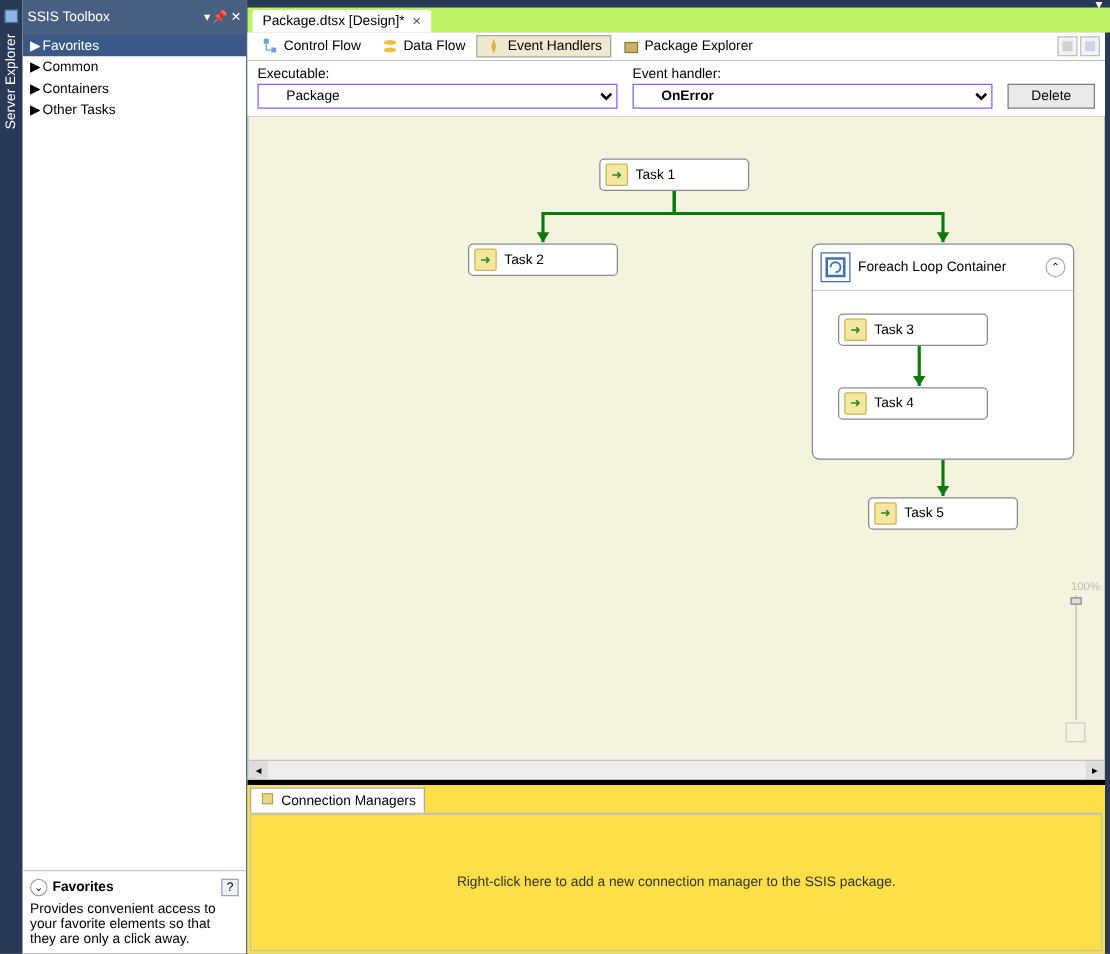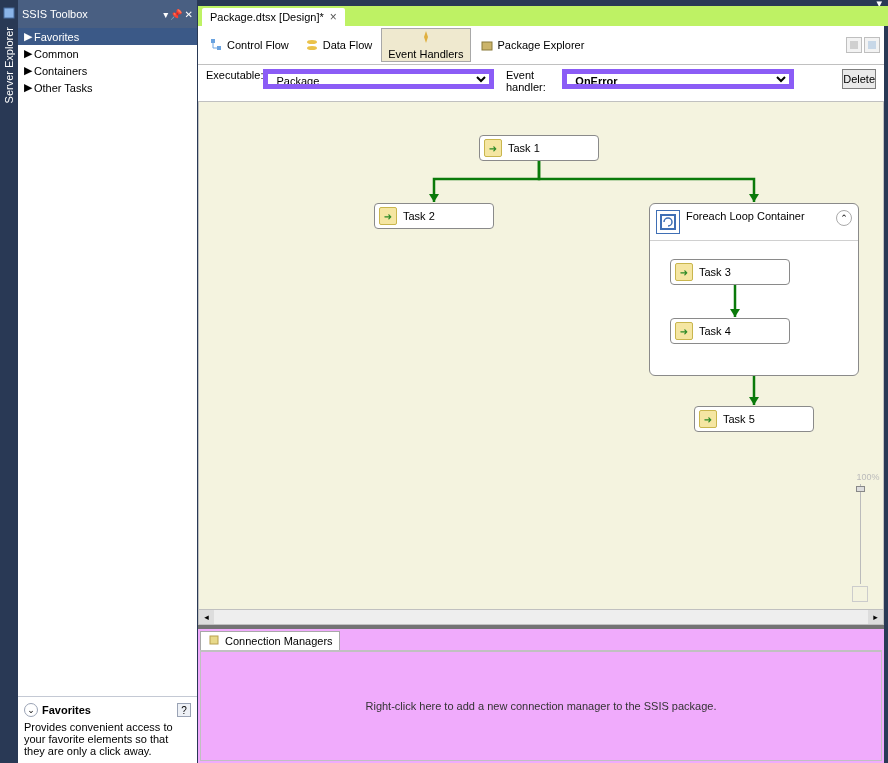--- a/index.html
+++ b/index.html
@@ -30,62 +30,62 @@
 .main { flex:1; display:flex; flex-direction:column; background:#293955; }
 .topbar { height:6px; background:#293955; display:flex; justify-content:flex-end; align-items:center; color:#fff; padding-right:6px; font-size:10px;}
 .doc-tabs { display:flex; background:#bef264; height:20px; align-items:flex-end; }
 .doc-tab { background:#fff; padding:2px 8px; display:flex; align-items:center; gap:6px; border-top-left-radius:2px; border-top-right-radius:2px; height:18px; margin-left:4px;}
 .doc-tab .close { color:#555; cursor:pointer; font-size:12px; line-height:1;}
 .doc-body { flex:1; background:#fff; display:flex; flex-direction:column; margin:0 4px 0 0; }
 
 
 .designer-tabs { display:flex; align-items:center; padding:2px 4px; gap:2px; border-bottom:1px solid #c0c0c0; background:#fff; }
 .designer-tab { display:flex; align-items:center; gap:4px; padding:1px 6px; border:1px solid transparent; cursor:pointer; }
-.designer-tab.active { border:1px solid #a8a8a8; background:#efe9cf;flex-direction:column; }
+.designer-tab.active { border:1px solid #a8a8a8; background:#efe9cf; }
 .designer-tab .ticon { width:14px; height:14px; }
 .designer-right-icons { margin-left:auto; display:flex; gap:2px; }
 .designer-right-icons .ricon { width:16px; height:16px; border:1px solid #bfbfbf; background:#f3f3f3; cursor:pointer; display:flex; align-items:center; justify-content:center; }
 
 
 .selectors { display:flex; gap:12px; padding:4px 8px 6px 8px; background:#fff; }
-.sel-col { flex:1; display:flex; flex-direction:row; }
+.sel-col { flex:1; display:flex; flex-direction:column; }
 .sel-col.del { flex:0 0 70px; justify-content:flex-end; }
 .sel-col label { margin-bottom:2px; }
-.sel-col select { width:100%; height:20px; border:5px solid #8b5cf6; background:#fff; font-size:11px; padding-left:4px;}
+.sel-col select { width:100%; height:20px; border:1px solid #8b5cf6; background:#fff; font-size:11px; padding-left:18px;}
 .btn { height:20px; border:1px solid #7f7f7f; background:#eaeaea; cursor:pointer; }
 
 
 .canvas-wrap { flex:1; position:relative; background:#f4f3df; border:1px solid #c0c0c0; overflow:auto; }
 .canvas { position:relative; width:100%; height:100%; }
 .scrollbar-h { position:absolute; bottom:0; left:0; right:0; height:15px; background:#eee; border-top:1px solid #c0c0c0; display:flex; align-items:center; justify-content:space-between; }
 .scrollbar-h .sbbtn { width:15px; height:15px; background:#ddd; display:flex; align-items:center; justify-content:center; font-size:9px; }
 
 
 .task { position:absolute; background:#fff; border:1px solid #8a8a8a; border-radius:4px; display:flex; align-items:center; padding:3px 10px 3px 4px; gap:6px; min-width:120px; height:26px;}
 .task .ticon { width:18px; height:18px; background:#f5e6a2; border:1px solid #c9b64e; border-radius:2px; display:flex; align-items:center; justify-content:center;}
 .task .tarrow { font-size:10px; color:#2e8b28;}
 .container-node { position:absolute; background:#fff; border:1px solid #8a8a8a; border-radius:6px; }
-.container-node .chdr { display:flex; gap:6px; padding:6px; }
+.container-node .chdr { display:flex; align-items:center; gap:6px; padding:6px; }
 .container-node .cicon { width:24px; height:24px; border:1px solid #3f6fb5; display:flex; align-items:center; justify-content:center;}
 .container-node .expand { margin-left:auto; width:16px; height:16px; border:1px solid #aaa; border-radius:50%; display:flex; align-items:center; justify-content:center; font-size:9px;}
 .container-node .cbody { border-top:1px solid #d0d0d0; position:relative; }
 
 svg.flow { position:absolute; top:0; left:0; pointer-events:none; }
 .arrow-line { stroke:#0a7a0a; stroke-width:2.5; fill:none; }
 .arrow-head { fill:#0a7a0a; }
 
 
 .zoom { position:absolute; right:8px; top:370px; width:30px; display:flex; flex-direction:column; align-items:center; gap:2px; color:#bbb; }
 .zoom .zlabel { font-size:9px;margin-left:16px; }
 .zoom .ztrack { width:1px; height:100px; background:#bbb; position:relative;}
 .zoom .zthumb { position:absolute; left:-4px; top:2px; width:9px; height:6px; background:#ddd; border:1px solid #888;}
 .zoom .zbox { width:16px; height:16px; border:1px solid #ccc; }
 
 
-.connmgr-wrap { background:#f0abfc; border-top:4px solid #737373; }
+.connmgr-wrap { background:#fde047; border-top:4px solid #000000; }
 .connmgr-tabs { display:flex; border-bottom:1px solid #c0c0c0; margin:2px 2px 0 2px; }
 .connmgr-tab { display:flex; align-items:center; gap:4px; padding:1px 6px; border:1px solid #a8a8a8; border-bottom:none; background:#fff; }
 .connmgr-body { height:110px; display:flex; align-items:center; justify-content:center; color:#333; border:1px solid #c0c0c0; margin:0 2px 2px 2px;}
 </style>
 </head>
 <body>
 
 <div class="vstrip">
   <span class="vicon">
     <svg width="14" height="14">

